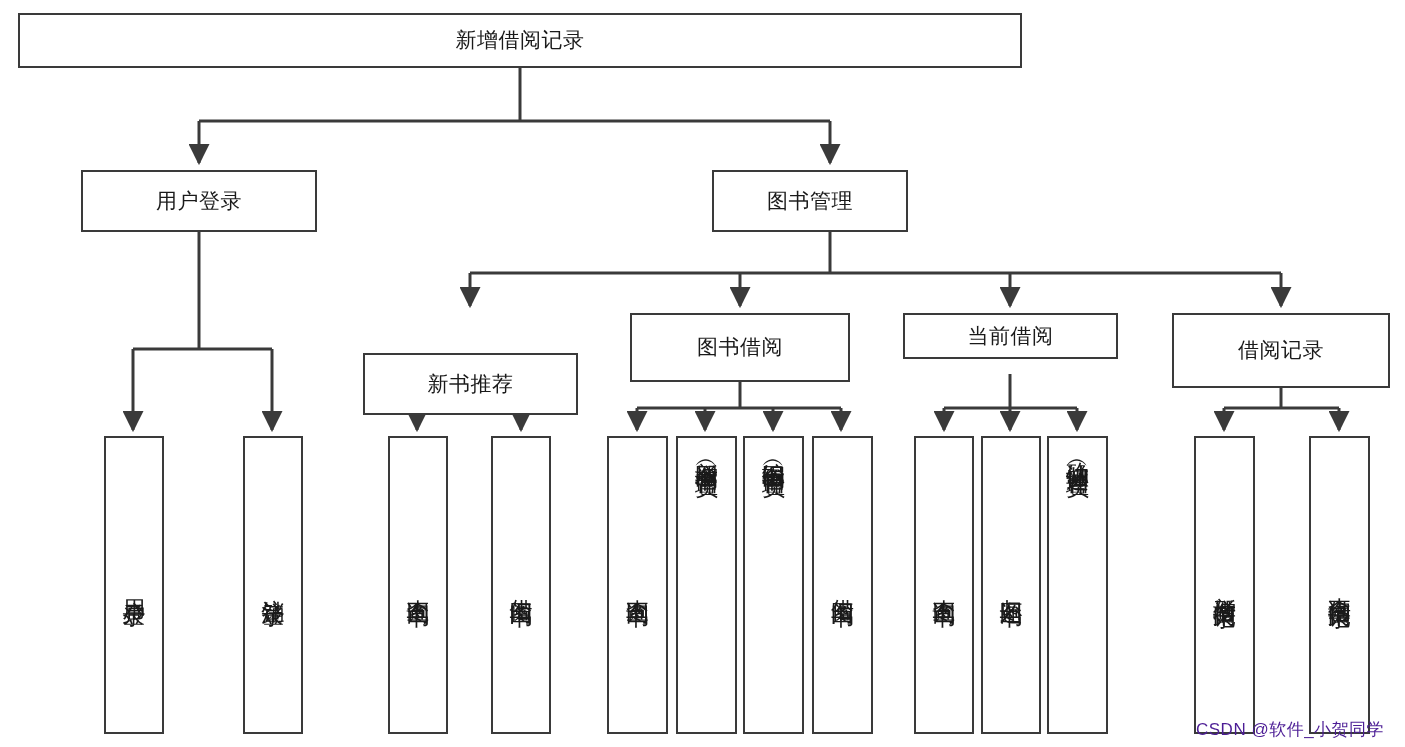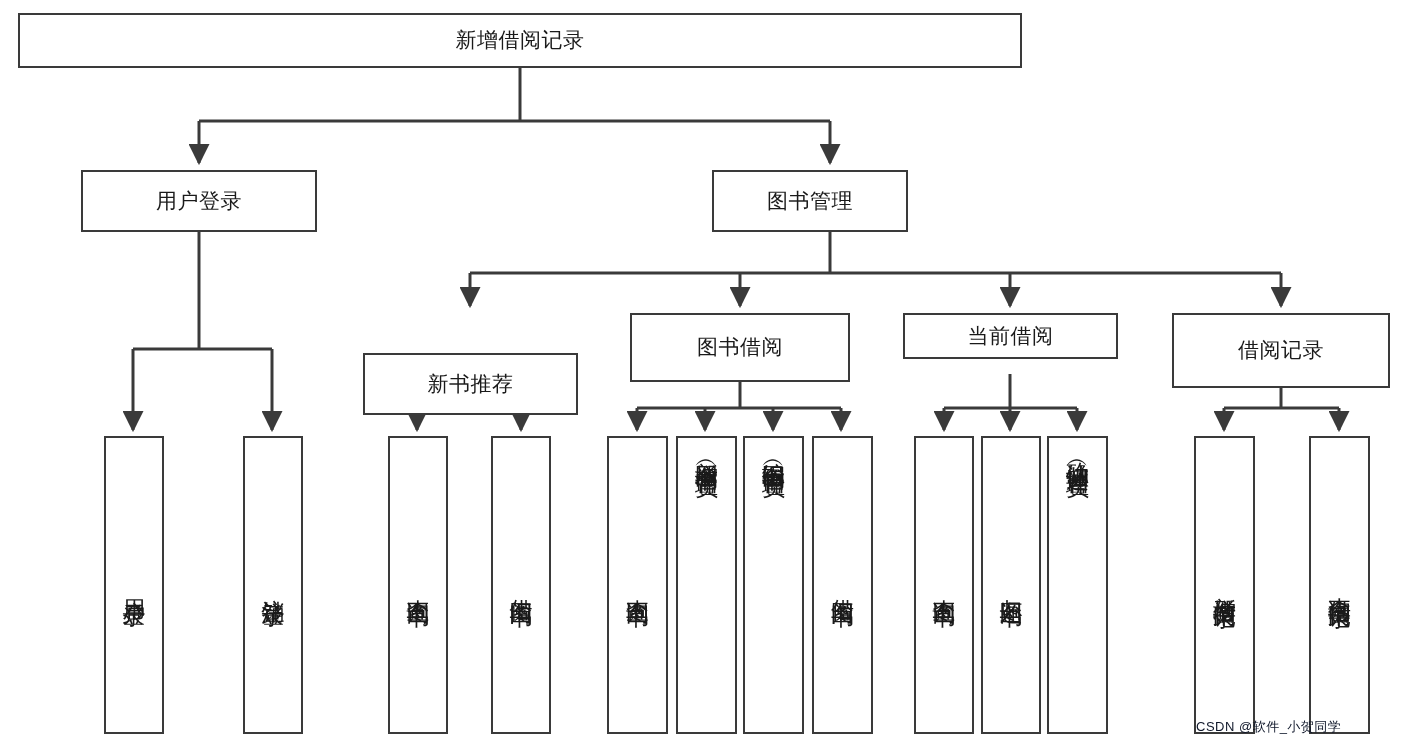--- a/index.html
+++ b/index.html
@@ -50,22 +50,22 @@
     line-height: 1.18;
     letter-spacing: 2px;
     padding: 4px 0;
   }
   .node-v.align-top {
     justify-content: flex-start;
     padding-top: 6px;
   }
   .watermark {
     position: absolute;
-    font-size: 13px;
-    color: #0f172a;
+    font-size: 17px;
+    color: #4c1d95;
     letter-spacing: 0.5px;
     white-space: nowrap;
     user-select: none;
   }
 </style>
 </head>
 <body>
 
 <div id="diagram-root">
 

